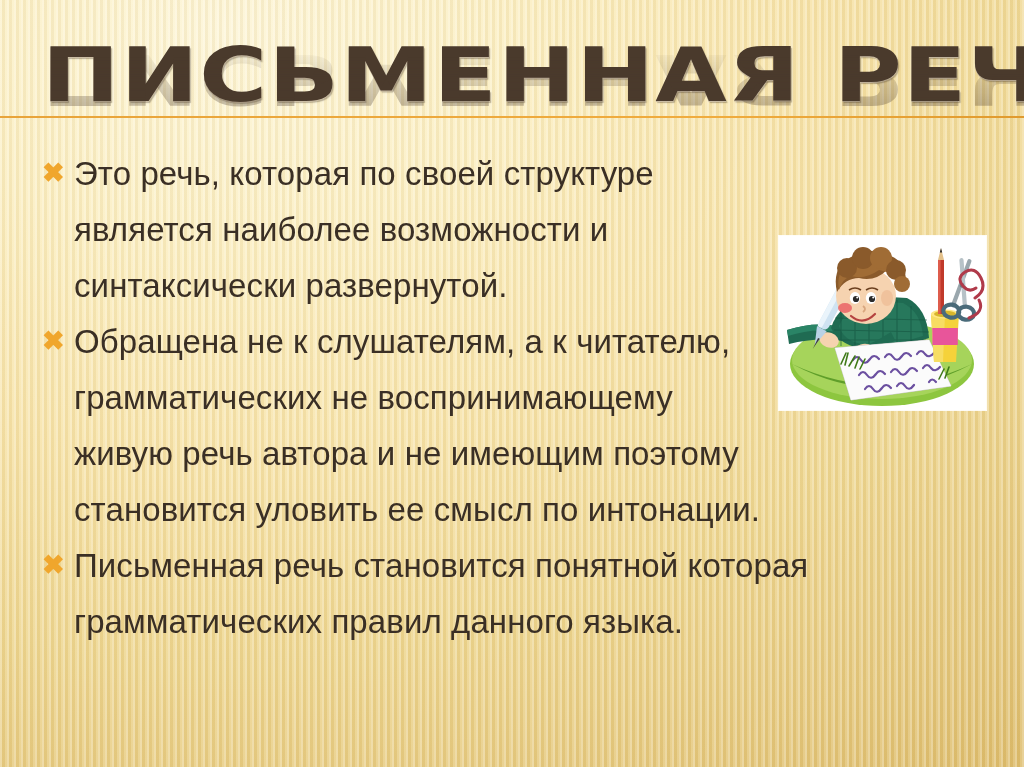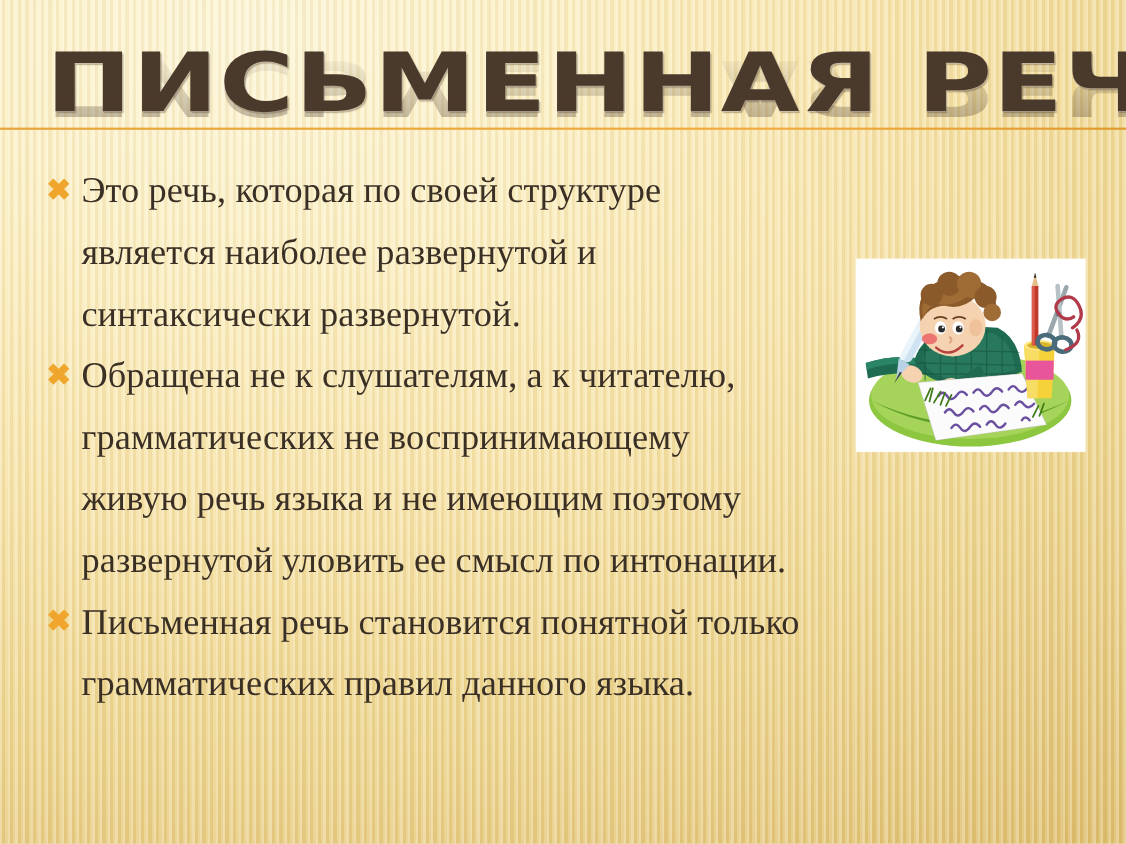--- a/index.html
+++ b/index.html
@@ -124,21 +124,21 @@
     font-weight: 700;
     color: #f0a62c;
     text-align: left;
     user-select: none;
   }
   .bullet-lines {
     flex: 1 1 auto;
     max-width: 905px;
   }
   .bullet-line {
-    font-family: Liberation Serif, serif;
+    font-family: Liberation Sans, sans-serif;
     font-size: 33px;
     line-height: 56px;
     color: #3a2f25;
     white-space: nowrap;
     letter-spacing: 0.1px;
   }
 
   
   .clipart {
     position: absolute;
@@ -163,43 +163,43 @@
   </div>
   <div class="title-rule"></div>
 
   <div class="body-zone">
 
     <div class="bullet-group">
       <div class="bullet-row">
         <span class="bullet-mark">✖</span>
         <div class="bullet-lines">
           <div class="bullet-line">Это речь, которая по своей структуре</div>
-          <div class="bullet-line">является наиболее развернутой и</div>
+          <div class="bullet-line">является наиболее возможности и</div>
           <div class="bullet-line">синтаксически развернутой.</div>
         </div>
       </div>
     </div>
 
     <div class="bullet-group">
       <div class="bullet-row">
         <span class="bullet-mark">✖</span>
         <div class="bullet-lines">
           <div class="bullet-line">Обращена не к слушателям, а к читателю,</div>
           <div class="bullet-line">грамматических не воспринимающему</div>
-          <div class="bullet-line">живую речь языка и не имеющим поэтому</div>
-          <div class="bullet-line">развернутой уловить ее смысл по интонации.</div>
+          <div class="bullet-line">живую речь автора и не имеющим поэтому</div>
+          <div class="bullet-line">становится уловить ее смысл по интонации.</div>
         </div>
       </div>
     </div>
 
     <div class="bullet-group">
       <div class="bullet-row">
         <span class="bullet-mark">✖</span>
         <div class="bullet-lines">
-          <div class="bullet-line">Письменная речь становится понятной только</div>
+          <div class="bullet-line">Письменная речь становится понятной которая</div>
           <div class="bullet-line">грамматических правил данного языка.</div>
         </div>
       </div>
     </div>
 
   </div>
 
   <div class="clipart">
     <svg width="207" height="174" viewBox="0 0 207 174" xmlns="http://www.w3.org/2000/svg">
       <rect x="0" y="0" width="207" height="174" fill="#ffffff"></rect>

